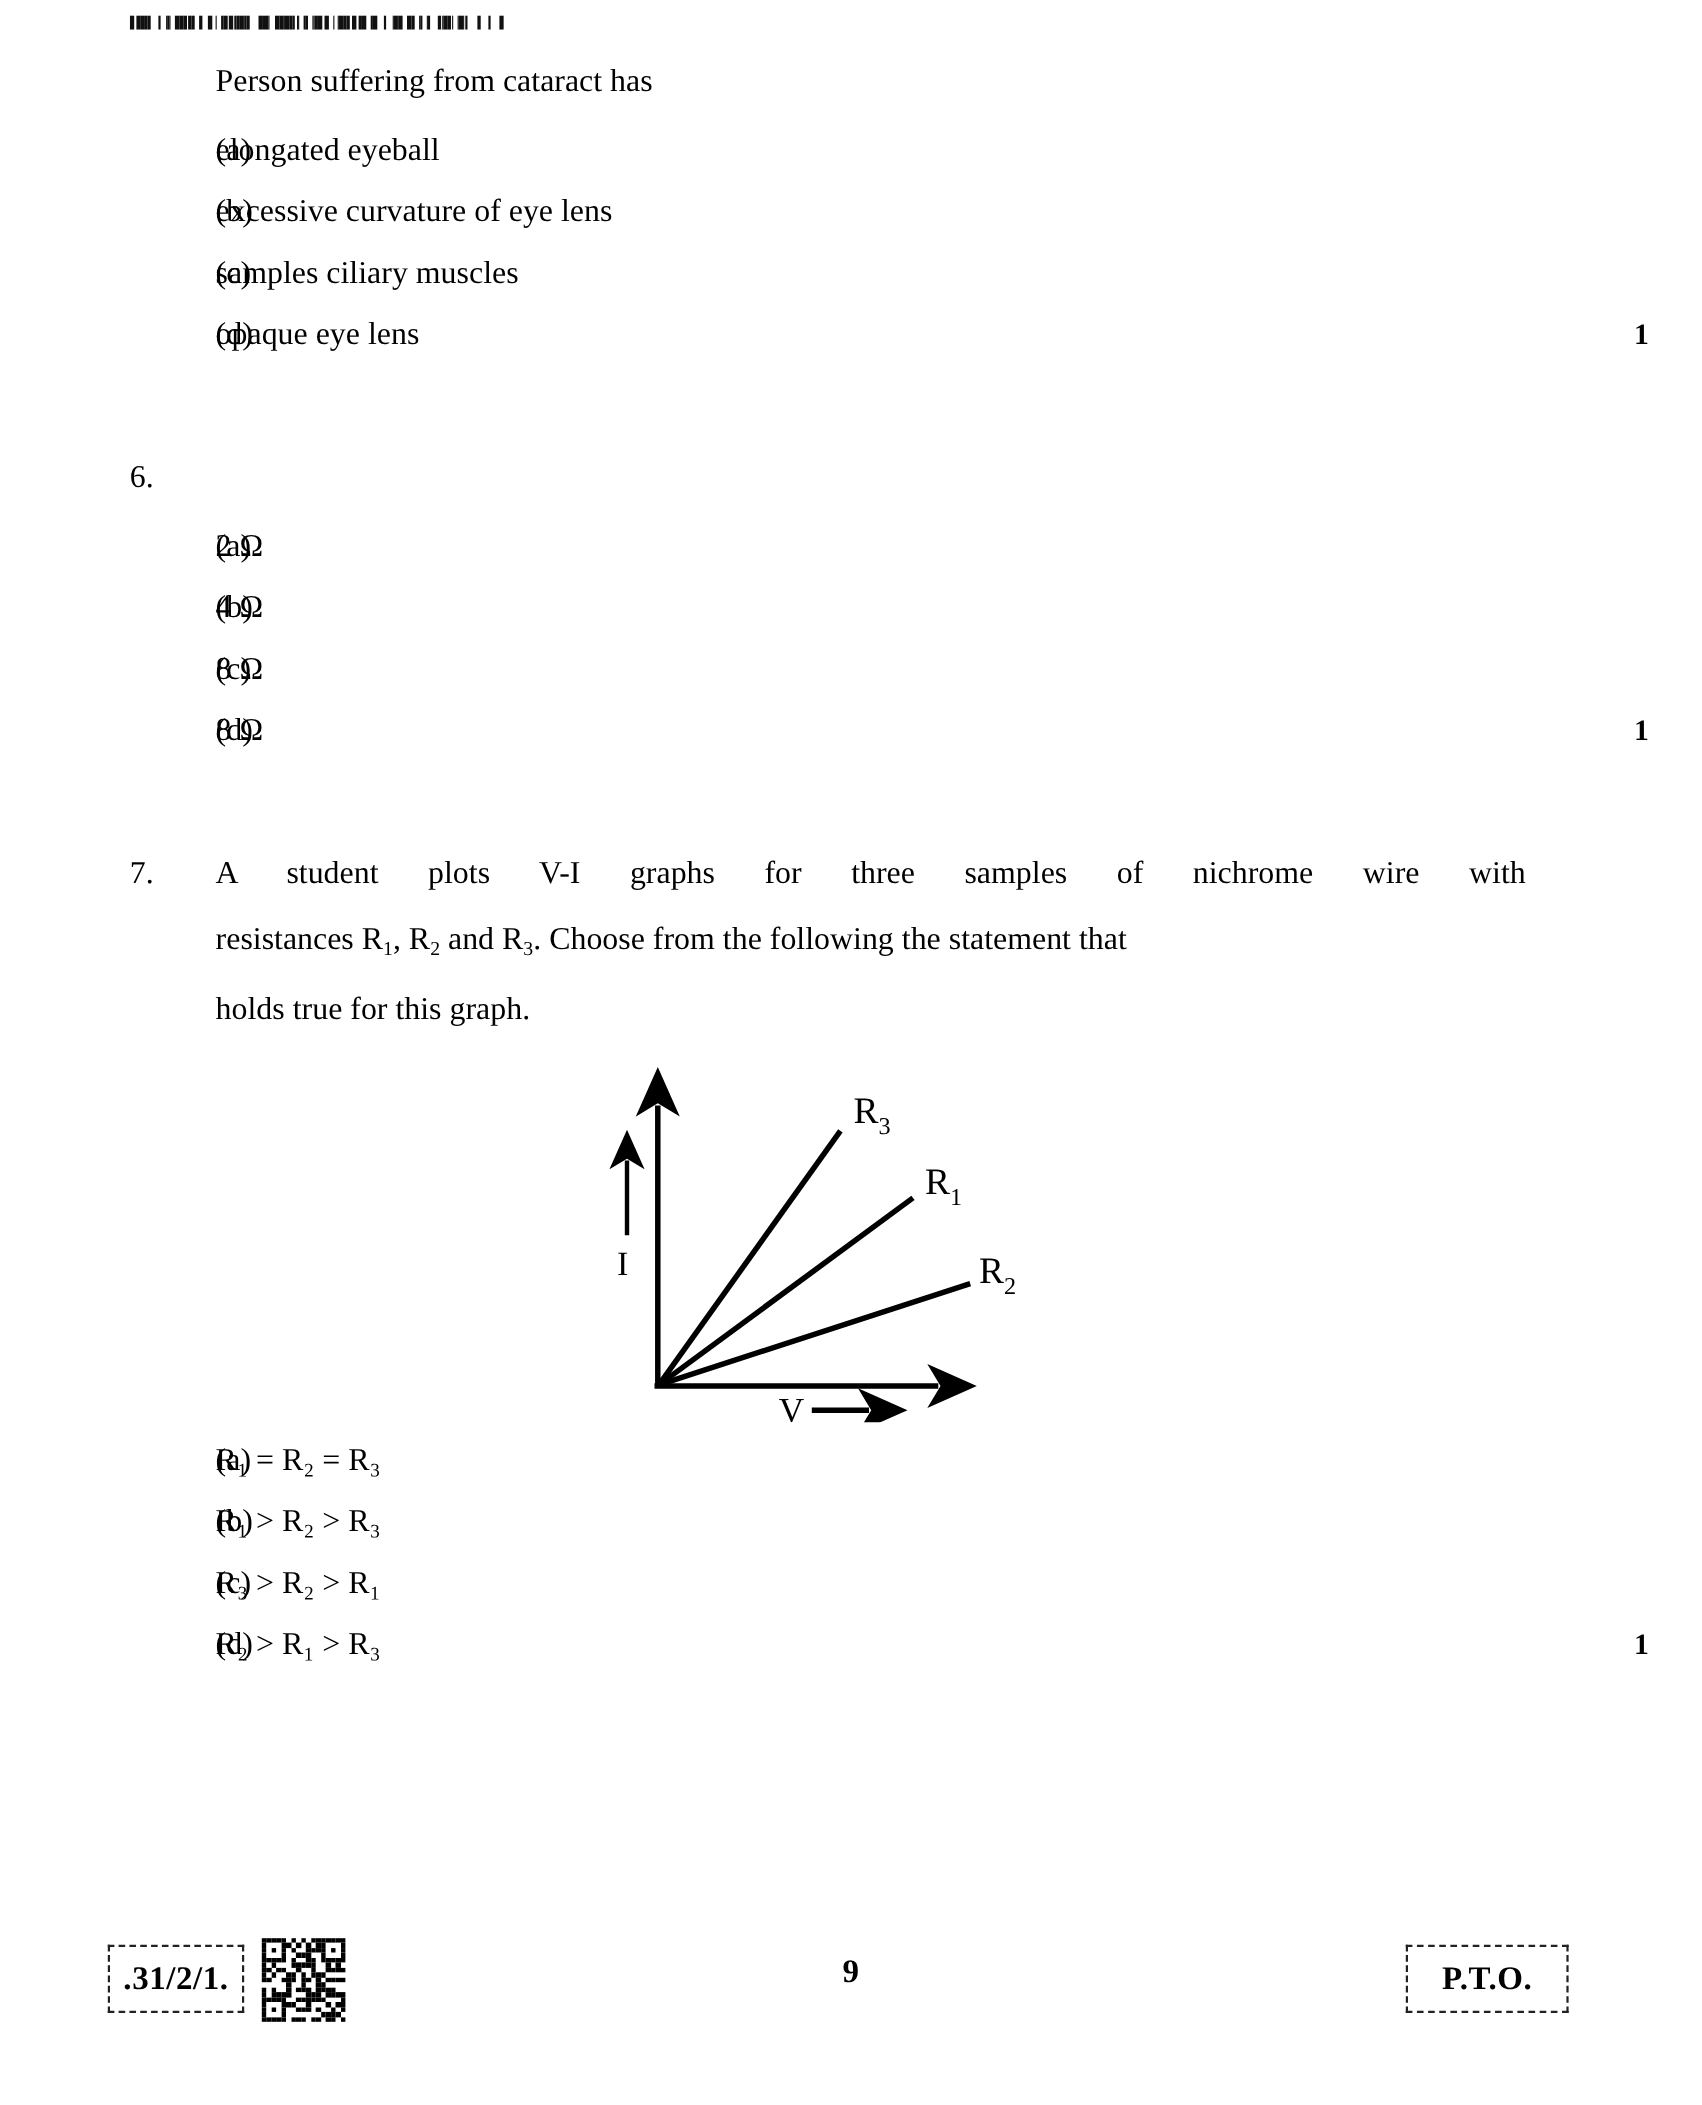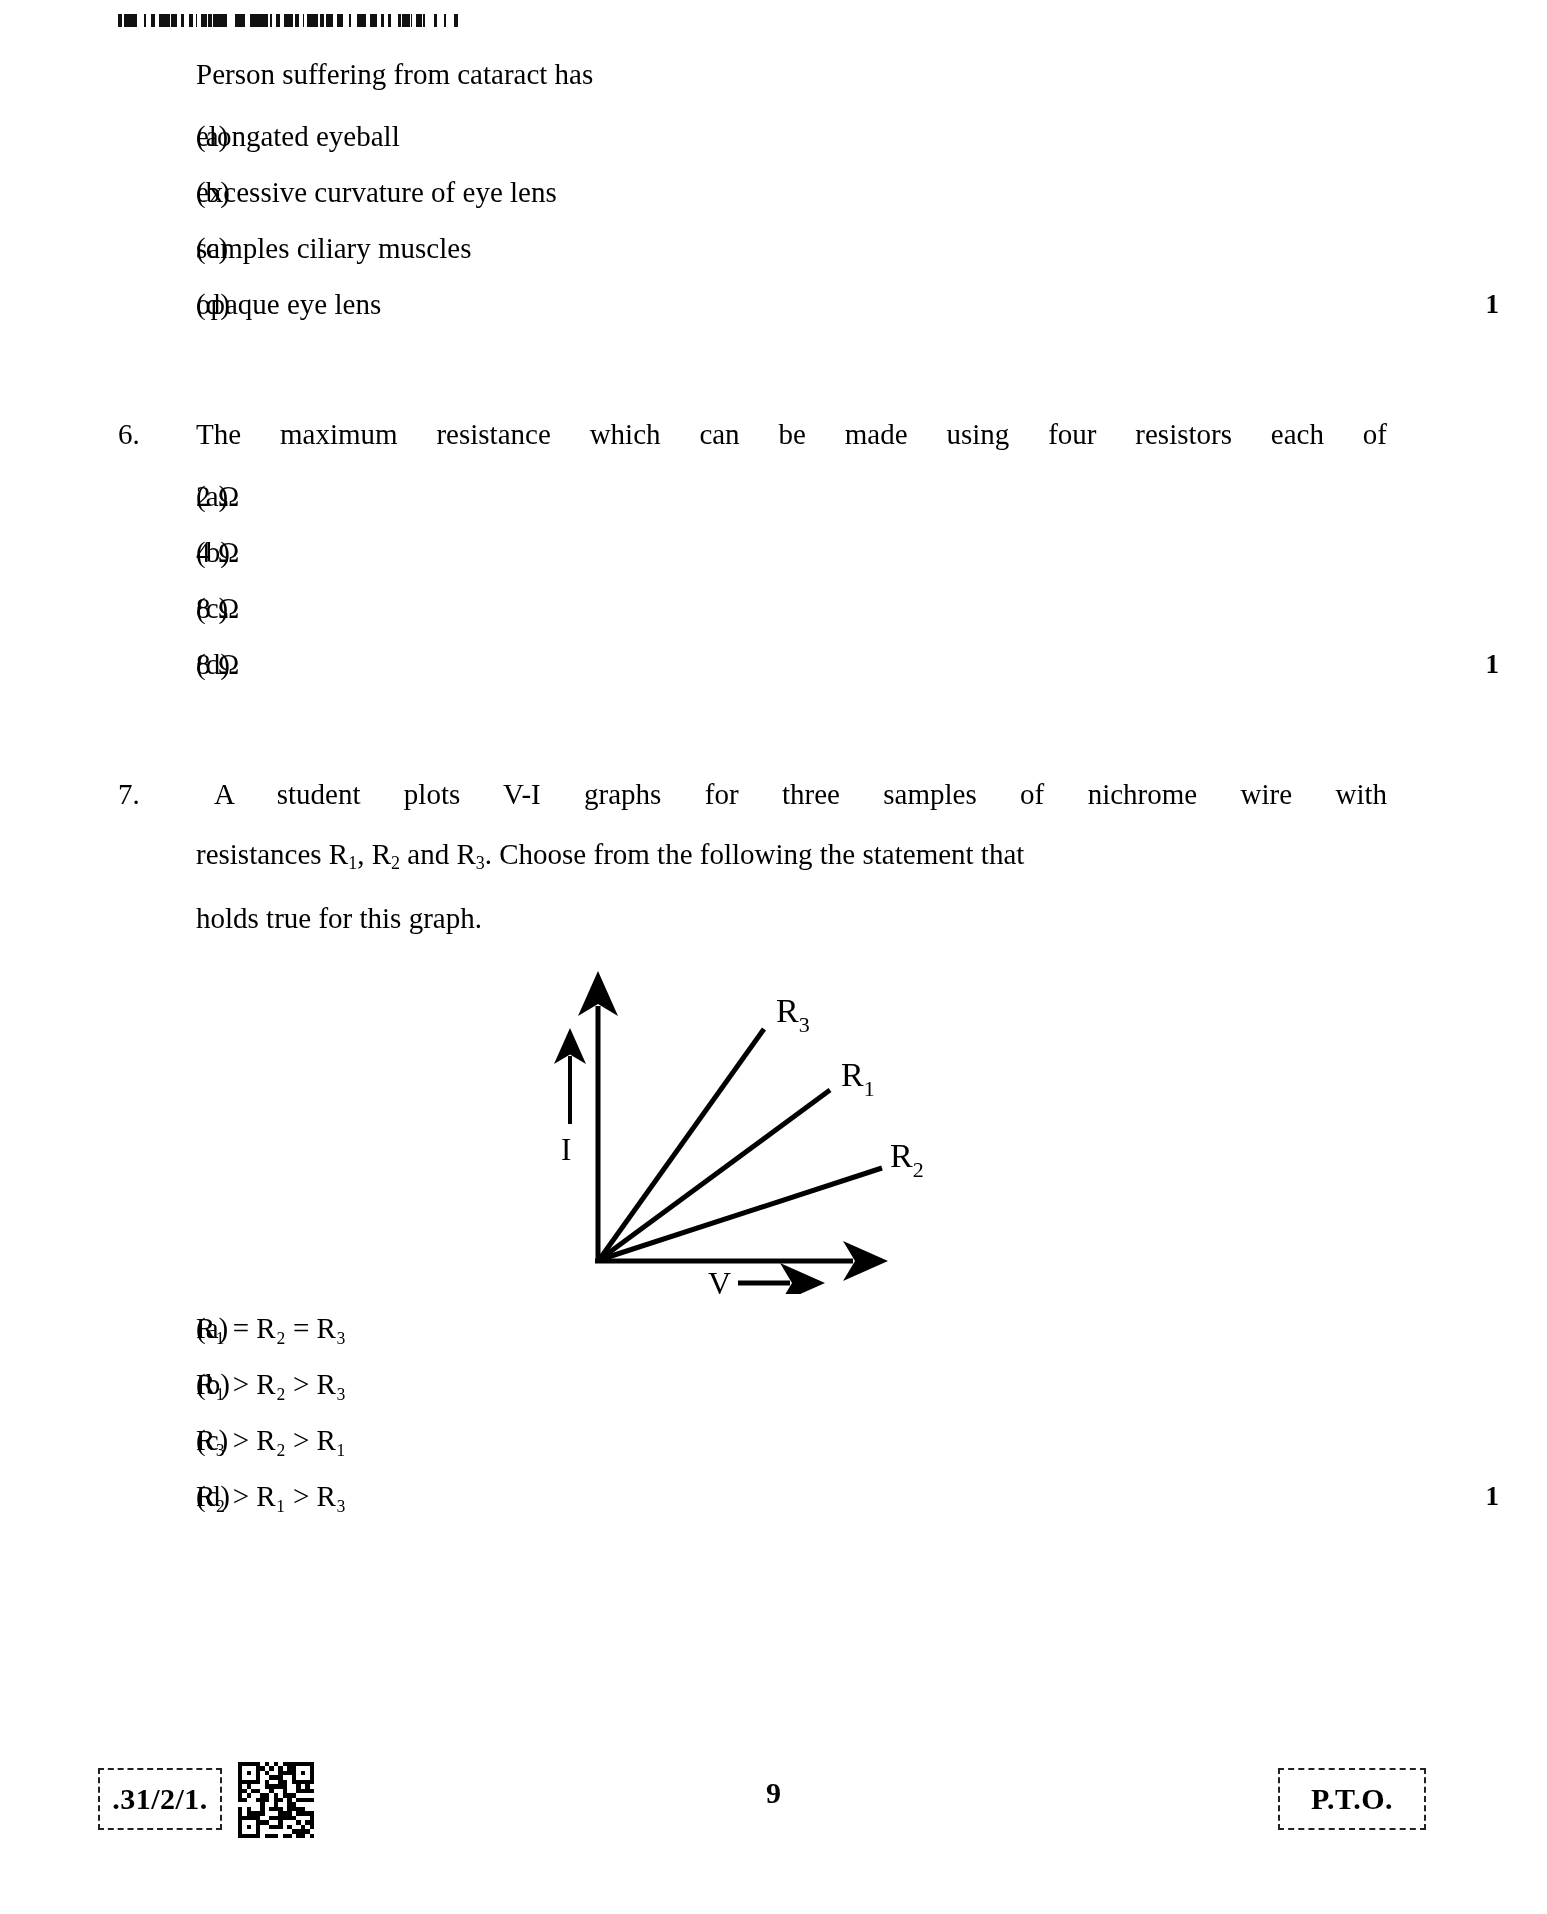--- a/index.html
+++ b/index.html
@@ -320,23 +320,20 @@
       </div>
     </div>
   </div>
 
   <div class="spacer-md"></div>
 
   <div class="qblock">
     <div class="qhead">
       <div class="qnum">6.</div>
       <div style="flex:1 1 auto;">
-        <div class="qtext" style="text-align: justify; text-align-last: justify;">
-          <span>The maximum resistance which can be made using four resistors each of</span>
-        </div>
       </div>
     </div>
     <div class="opts">
       <div class="opt">
         <span class="lbl">(a)</span>
         <span class="val">2 Ω</span>
         <span class="marks"></span>
       </div>
       <div class="opt">
         <span class="lbl">(b)</span>
@@ -355,21 +352,21 @@
       </div>
     </div>
   </div>
 
   <div class="spacer-md"></div>
 
   <div class="qblock">
     <div class="qhead">
       <div class="qnum">7.</div>
       <div style="flex:1 1 auto;">
-        <div class="qtext" style="text-align: justify; text-align-last: justify; margin-left: 18px;">
+        <div class="qtext" style="text-align: justify; text-align-last: justify;">
           <span style="display:inline-block;width:100%;">
             <span>A student plots V-I graphs for three samples of nichrome wire with</span>
           </span>
         </div>
         <div class="qtext nojust">
           <span>resistances R</span><sub>1</sub><span>, R</span><sub>2</sub><span> and R</span><sub>3</sub><span>. Choose from the following the statement that</span>
         </div>
         <div class="qtext nojust">holds true for this graph.</div>
       </div>
     </div>

